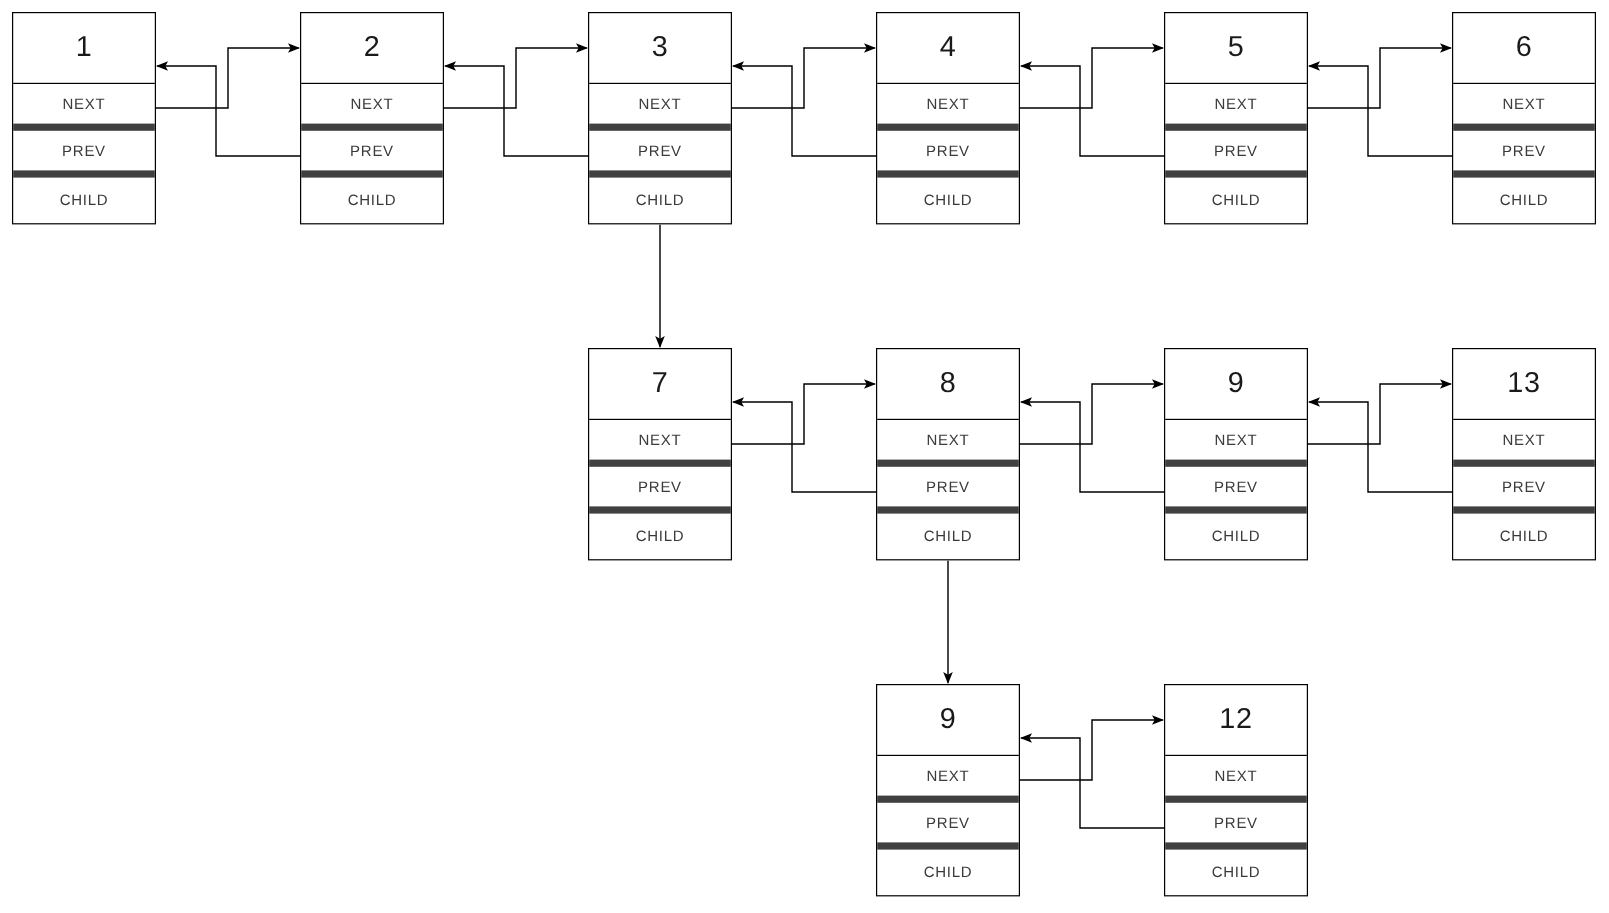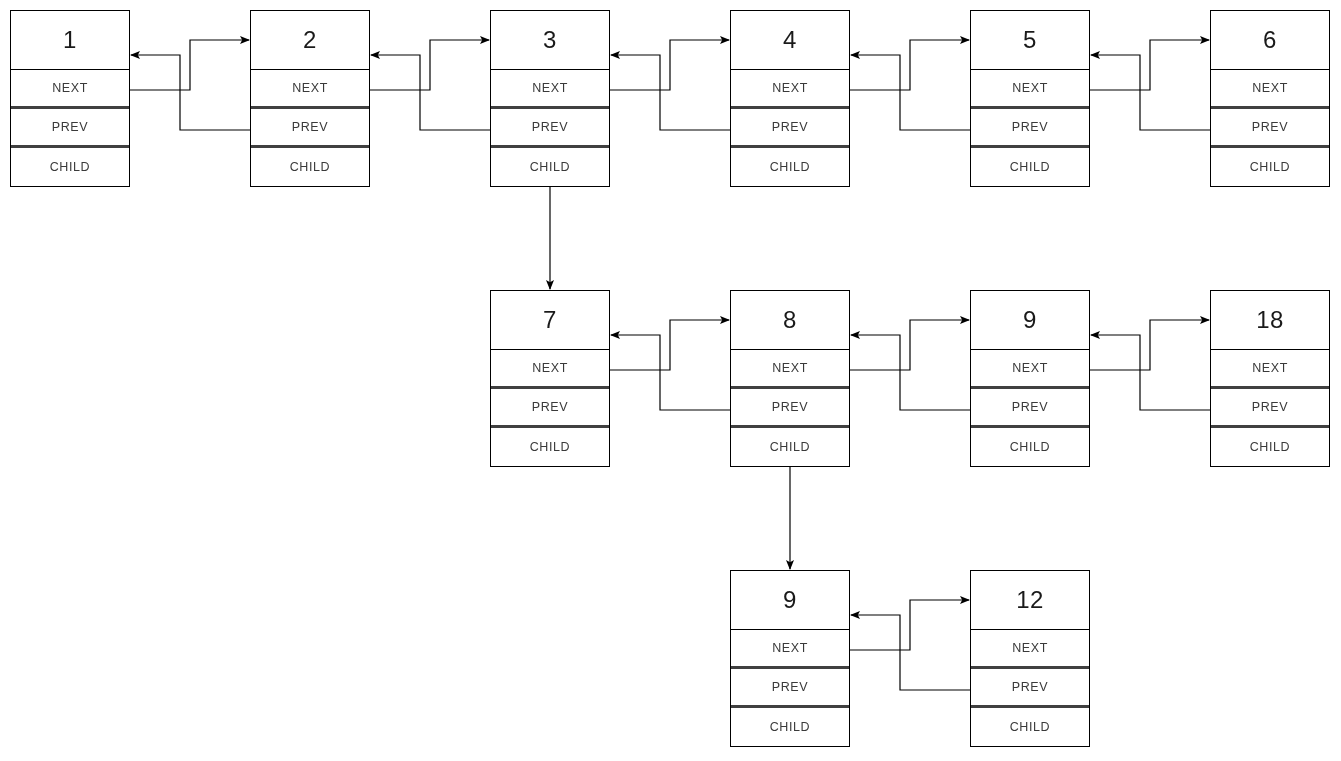--- a/index.html
+++ b/index.html
@@ -48,21 +48,21 @@
   }
   .node-field {
     box-sizing: border-box;
     height: 39px;
     display: flex;
     align-items: center;
     justify-content: center;
     font-size: 12.5px;
     color: #3a3a3a;
     letter-spacing: 0.6px;
-    border-bottom: 3px solid #404040;
+    border-bottom: 6px solid #404040;
   }
   .node-field.last {
     height: 38px;
     border-bottom: none;
   }
 </style>
 </head>
 <body>
 
 <div id="canvas">
@@ -146,21 +146,21 @@
         <div class="node-field">PREV</div>
         <div class="node-field last">CHILD</div>
       </div>
       <div class="node" style="left: 970px; top: 290px;">
         <div class="node-header">9</div>
         <div class="node-field">NEXT</div>
         <div class="node-field">PREV</div>
         <div class="node-field last">CHILD</div>
       </div>
       <div class="node" style="left: 1210px; top: 290px;">
-        <div class="node-header">18</div>
+        <div class="node-header">13</div>
         <div class="node-field">NEXT</div>
         <div class="node-field">PREV</div>
         <div class="node-field last">CHILD</div>
       </div>
       <div class="node" style="left: 730px; top: 570px;">
         <div class="node-header">9</div>
         <div class="node-field">NEXT</div>
         <div class="node-field">PREV</div>
         <div class="node-field last">CHILD</div>
       </div>

